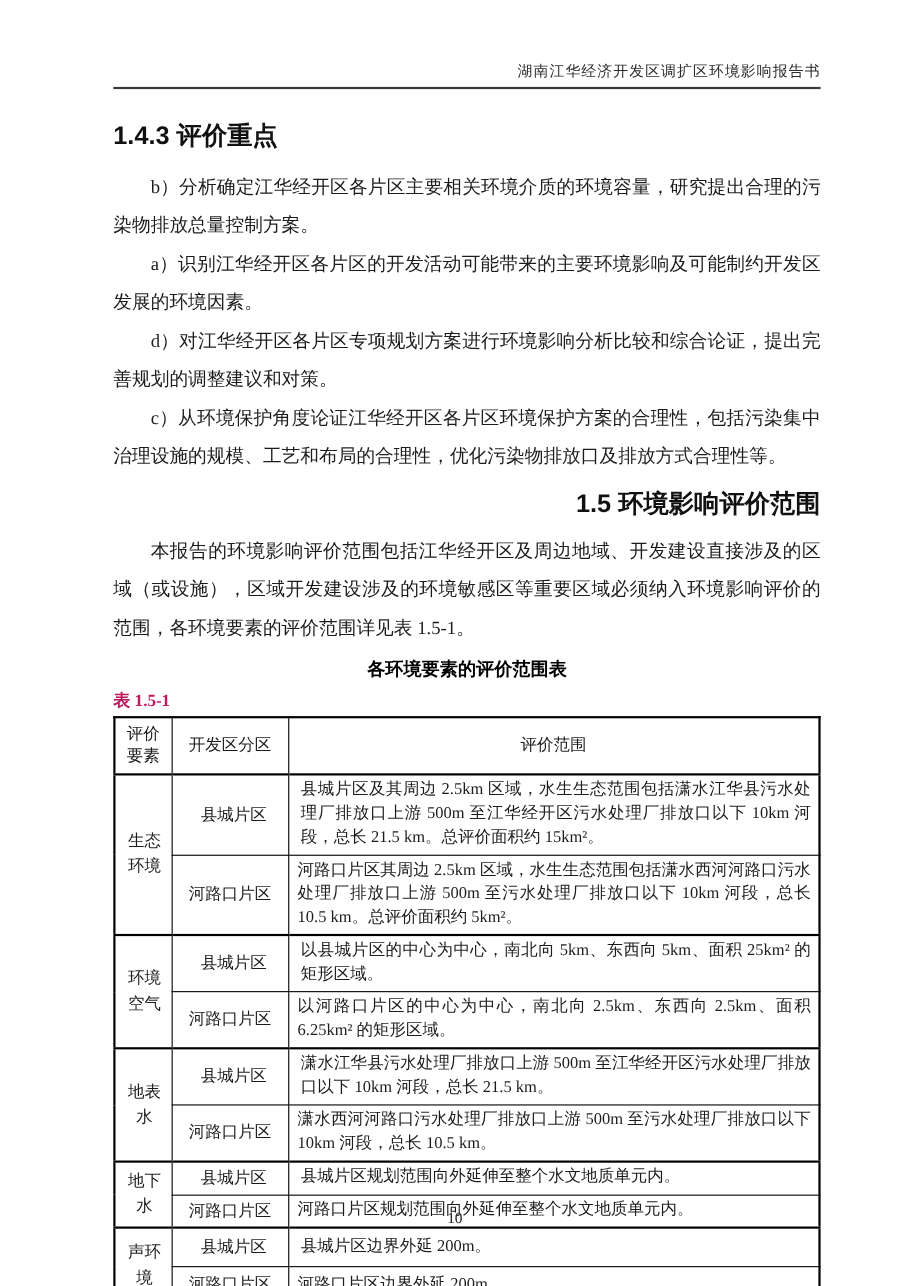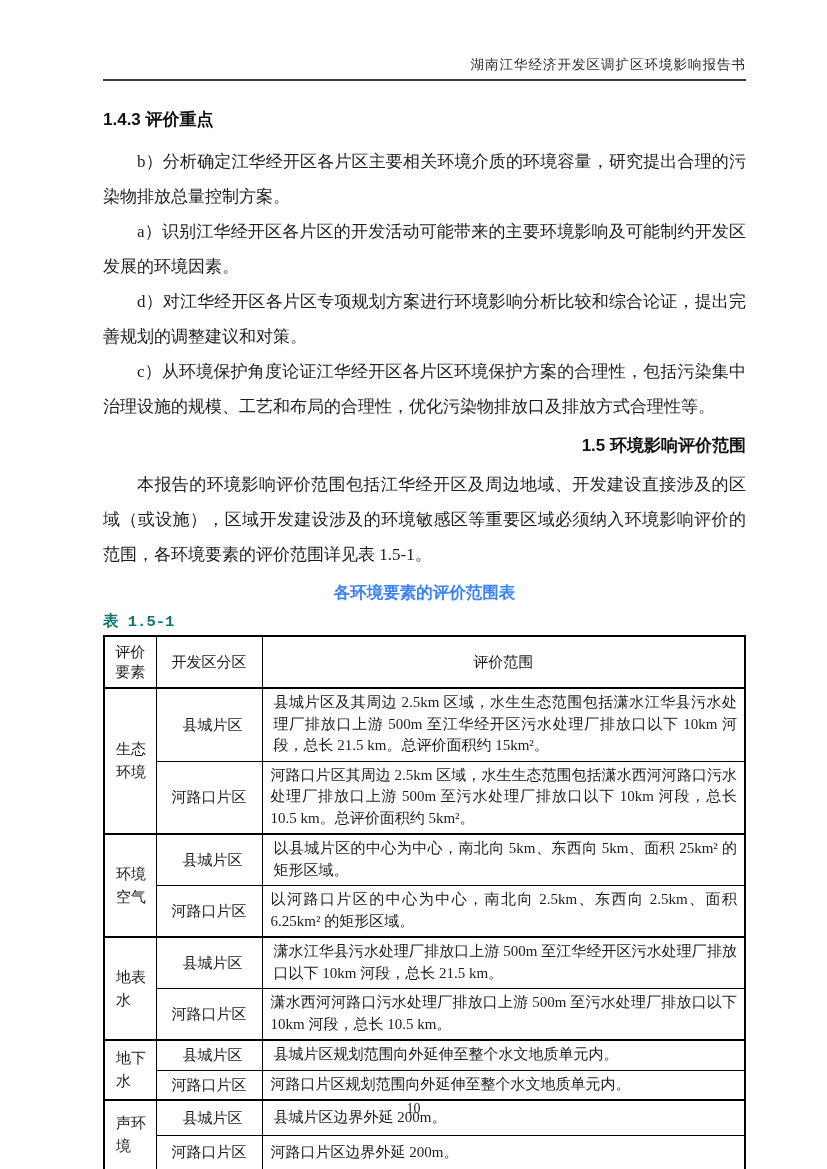--- a/index.html
+++ b/index.html
@@ -24,21 +24,21 @@
     padding-bottom: 5px;
   }
   .header-rule {
     border-bottom: 2px solid #3a3a3a;
     height: 0;
   }
   
   .sec-heading {
     font-family: "Liberation Sans", "DejaVu Sans", sans-serif;
     font-weight: 700;
-    font-size: 17px;
+    font-size: 23px;
     margin: 0;
     padding: 0;
     color: #111111;
   }
   .h-143 { margin: 27px 0 13px 0; }
   .h-15  { margin: 10px 0 10px 0; text-align: right; }
   
   .body-para {
     font-size: 17px;
     line-height: 35px;
@@ -47,28 +47,28 @@
     margin: 0;
     color: #1c1c1c;
   }
   
   .table-title {
     font-family: "Liberation Sans", "DejaVu Sans", sans-serif;
     font-weight: 700;
     font-size: 16.5px;
     text-align: center;
     margin: 10px 0 7px 0;
-    color: #3b82f6;
+    color: #000000;
   }
   .table-label {
-    font-family: Liberation Mono, monospace;
+    font-family: Liberation Serif, serif;
     font-weight: 700;
     font-size: 15.5px;
     margin: 0 0 3px 0;
-    color: #0f766e;
+    color: #be185d;
   }
   
   table.scope-table {
     width: 100%;
     border-collapse: collapse;
     border: 2px solid #000000;
     font-size: 15px;
     table-layout: fixed;
   }
   table.scope-table th,
@@ -78,21 +78,21 @@
     box-sizing: border-box;
   }
   table.scope-table thead th {
     font-weight: 400;
     text-align: center;
     line-height: 20px;
     padding: 5px 3px;
     border-bottom-width: 2px;
   }
   td.factor-cell {
-    text-align: left;
+    text-align: center;
     line-height: 23px;
     padding: 3px 9px;
   }
   td.zone-cell {
     text-align: center;
     padding: 4px 4px;
     line-height: 20px;
   }
   td.scope-cell {
     text-align: justify;

